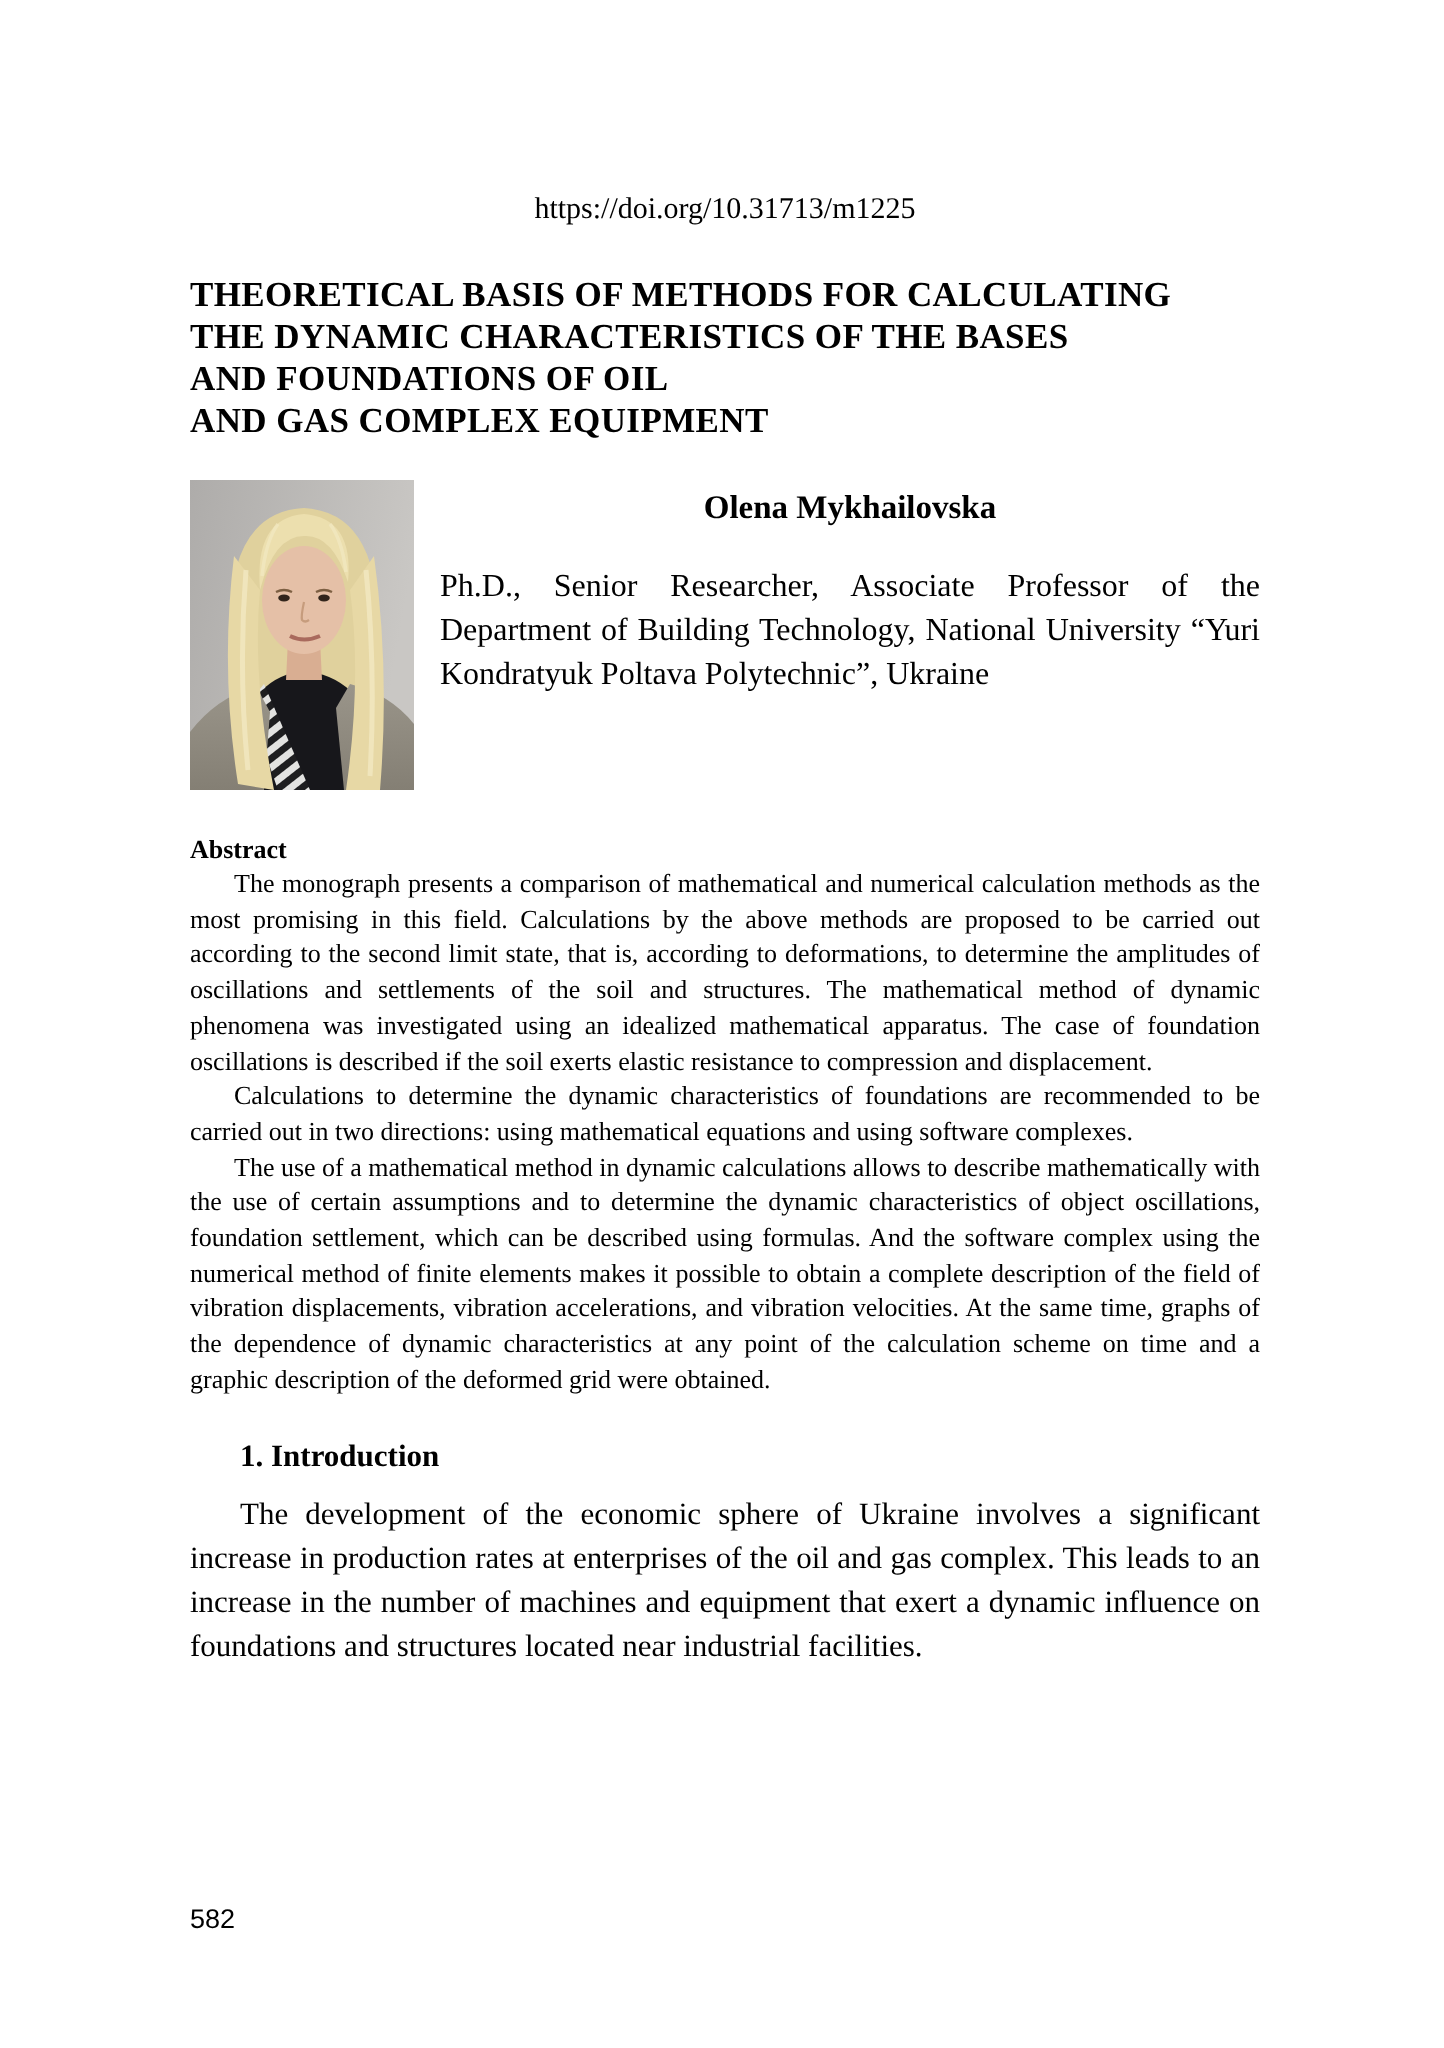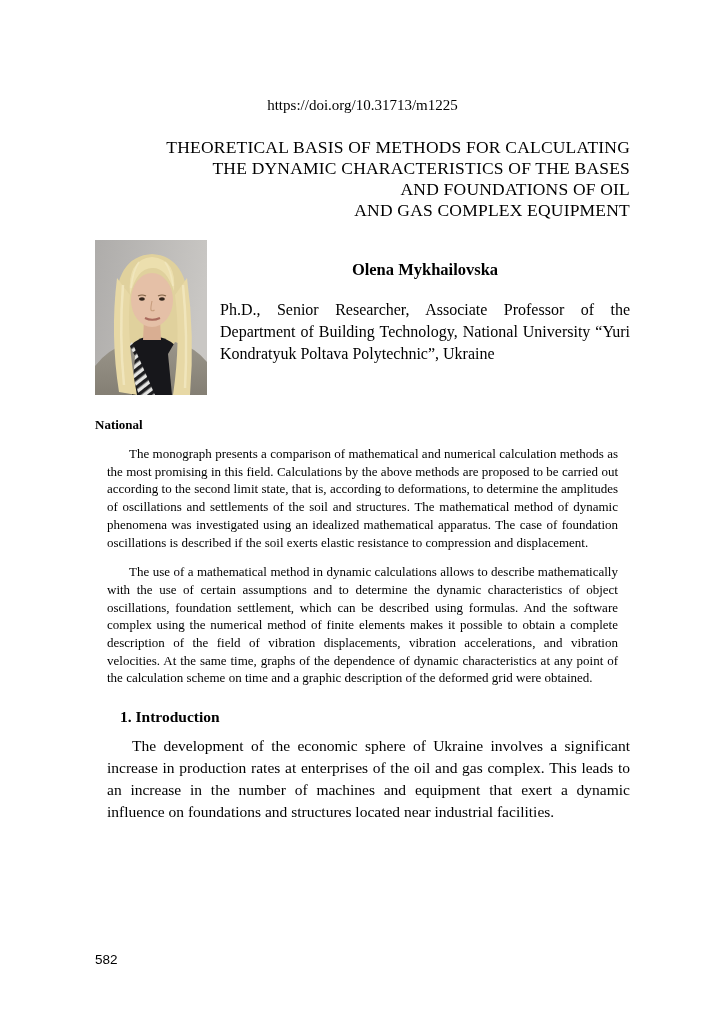--- a/index.html
+++ b/index.html
@@ -16,75 +16,75 @@
     padding: 96px 92px 0 95px;
     box-sizing: border-box;
   }
   .doi {
     text-align: center;
     font-size: 15px;
     line-height: 18px;
   }
   .title {
     font-size: 17.5px;
-    font-weight: normal;
-    text-align: right;
+    font-weight: bold;
+    text-align: left;
     margin: 23px 0 0 0;
     line-height: 21px;
     letter-spacing: 0.2px;
   }
   .title span { display: block; }
   .author-block {
     display: flex;
     margin-top: 19px;
   }
   .photo {
     width: 112px; height: 155px;
     flex: none;
     overflow: hidden;
   }
   .photo svg { display: block; }
   .author-info { flex: 1; padding-left: 13px; }
   .author-name {
     text-align: center;
     font-weight: bold;
     font-size: 16.5px;
-    margin-top: 20px;
+    margin-top: 4px;
   }
   .affiliation {
     font-size: 16px;
     line-height: 22px;
     text-align: justify;
     margin: 19px 0 16px 0;
   }
   .abstract-heading {
     font-weight: bold;
     font-size: 13px;
     margin-top: 21px;
     line-height: 17px;
   }
   p.abs {
     font-size: 13px;
     line-height: 17.7px;
     text-align: justify;
     text-indent: 22px;
-    margin: 12px;
+    margin: 0;
   }
   .intro-heading {
     font-size: 15.5px;
     font-weight: bold;
     margin: 20px 0 0 25px;
     line-height: 20px;
   }
   p.intro {
     font-size: 15.5px;
     line-height: 22px;
     text-align: justify;
     text-indent: 25px;
-    margin: 8px 0 0 12px;
+    margin: 8px 0 0 0;
   }
   .page-number {
     position: absolute;
     left: 95px;
     top: 952px;
     font-family: "Liberation Sans", sans-serif;
     font-size: 13.5px;
   }
 </style>
 </head>
@@ -153,22 +153,23 @@
         <path d="M44 22 Q38 30 36 48" stroke="#f2e8c2" stroke-width="1.8" fill="none" opacity="0.7"></path>
         <path d="M70 22 Q76 30 78 46" stroke="#f2e8c2" stroke-width="1.8" fill="none" opacity="0.7"></path>
       </svg>
     </div>
     <div class="author-info">
       <div class="author-name">Olena Mykhailovska</div>
       <p class="affiliation">Ph.D., Senior Researcher, Associate Professor of the Department of Building Technology, National University “Yuri Kondratyuk Poltava Polytechnic”, Ukraine</p>
     </div>
   </div>
 
-  <div class="abstract-heading">National</div>
+  <div class="abstract-heading">Abstract</div>
   <p class="abs">The monograph presents a comparison of mathematical and numerical calculation methods as the most promising in this field. Calculations by the above methods are proposed to be carried out according to the second limit state, that is, according to deformations, to determine the amplitudes of oscillations and settlements of the soil and structures. The mathematical method of dynamic phenomena was investigated using an idealized mathematical apparatus. The case of foundation oscillations is described if the soil exerts elastic resistance to compression and displacement.</p>
+  <p class="abs">Calculations to determine the dynamic characteristics of foundations are recommended to be carried out in two directions: using mathematical equations and using software complexes.</p>
   <p class="abs">The use of a mathematical method in dynamic calculations allows to describe mathematically with the use of certain assumptions and to determine the dynamic characteristics of object oscillations, foundation settlement, which can be described using formulas. And the software complex using the numerical method of finite elements makes it possible to obtain a complete description of the field of vibration displacements, vibration accelerations, and vibration velocities. At the same time, graphs of the dependence of dynamic characteristics at any point of the calculation scheme on time and a graphic description of the deformed grid were obtained.</p>
 
   <h2 class="intro-heading">1. Introduction</h2>
   <p class="intro">The development of the economic sphere of Ukraine involves a significant increase in production rates at enterprises of the oil and gas complex. This leads to an increase in the number of machines and equipment that exert a dynamic influence on foundations and structures located near industrial facilities.</p>
 
   <div class="page-number">582</div>
 
 </div>
 
 </body></html>

